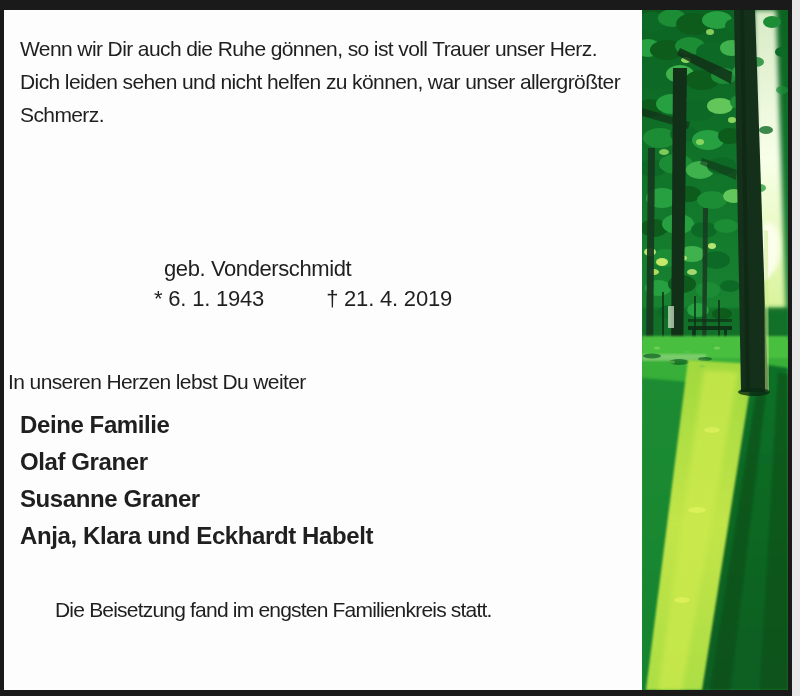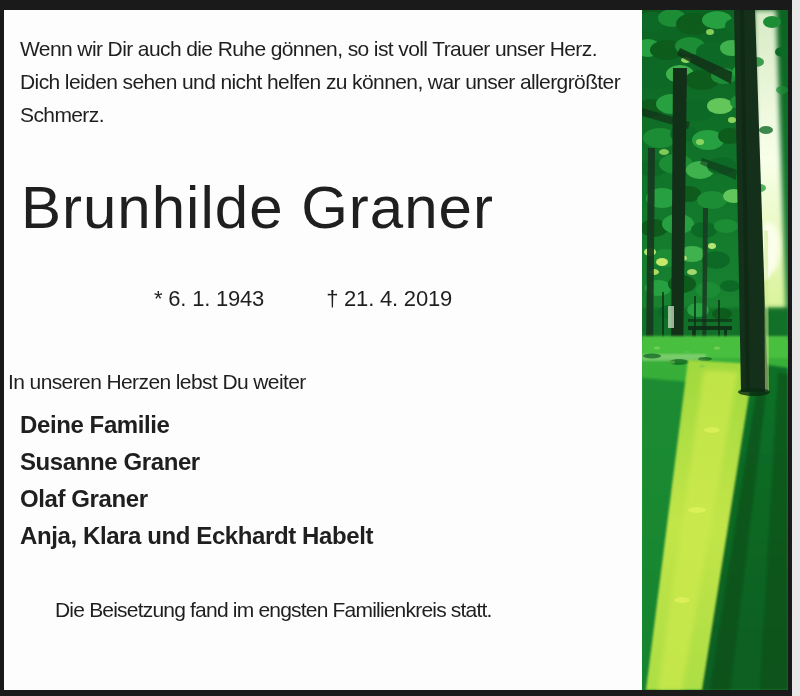--- a/index.html
+++ b/index.html
@@ -25,34 +25,34 @@
 <div class="stage">
   <div class="card">
     <div class="inner">
 
       <div class="epigraph">
         <div>Wenn wir Dir auch die Ruhe gönnen, so ist voll Trauer unser Herz.</div>
         <div>Dich leiden sehen und nicht helfen zu können, war unser allergrößter</div>
         <div>Schmerz.</div>
       </div>
 
-      <h1 class="name">Brunhilde Graner</h1>
-
+
+      <div class="maiden">geb. Vonderschmidt</div>
 
       <div class="dates">
         <span>* 6. 1. 1943</span>
         <span>† 21. 4. 2019</span>
       </div>
 
       <div class="remembrance">In unseren Herzen lebst Du weiter</div>
 
       <div class="mourners">
         <div>Deine Familie</div>
+        <div>Olaf Graner</div>
         <div>Susanne Graner</div>
-        <div>Olaf Graner</div>
         <div>Anja, Klara und Eckhardt Habelt</div>
       </div>
 
       <div class="closing">Die Beisetzung fand im engsten Familienkreis statt.</div>
     </div>
 
     <svg class="photo" viewBox="0 0 146 680" preserveAspectRatio="none" role="img" xmlns="http://www.w3.org/2000/svg" aria-label="Sonniger Park mit Bäumen, Lichteinfall und Schatten auf dem Rasen">
       <defs>
         <linearGradient id="gCan" x1="0" y1="0" x2="0" y2="1">
           <stop offset="0" stop-color="#0b6122"></stop>

